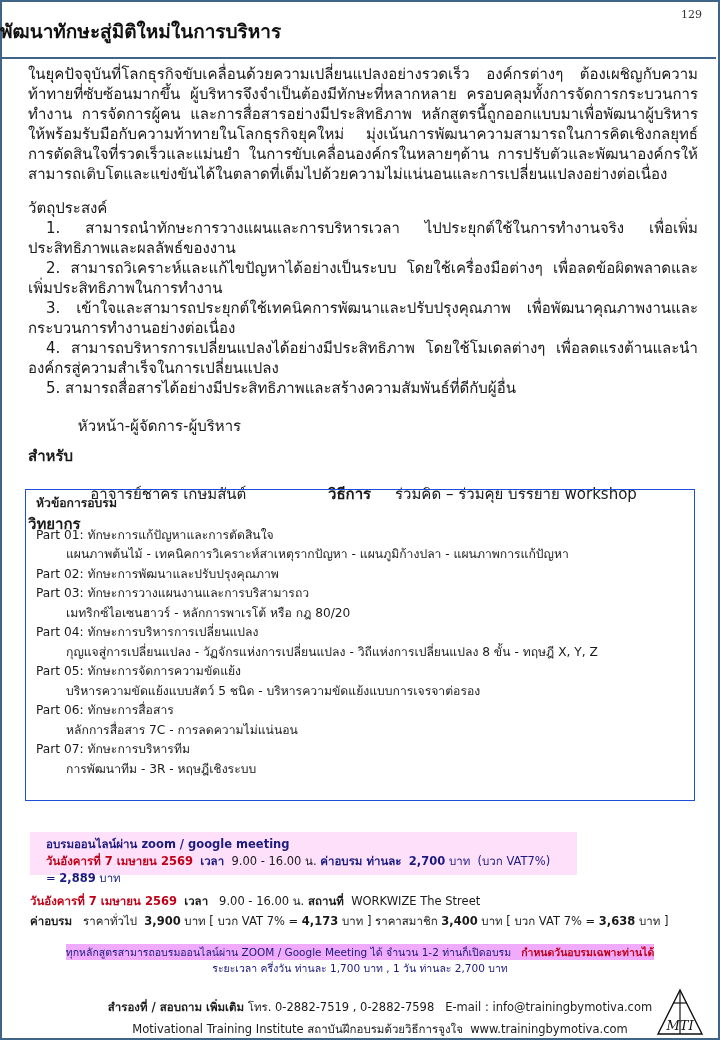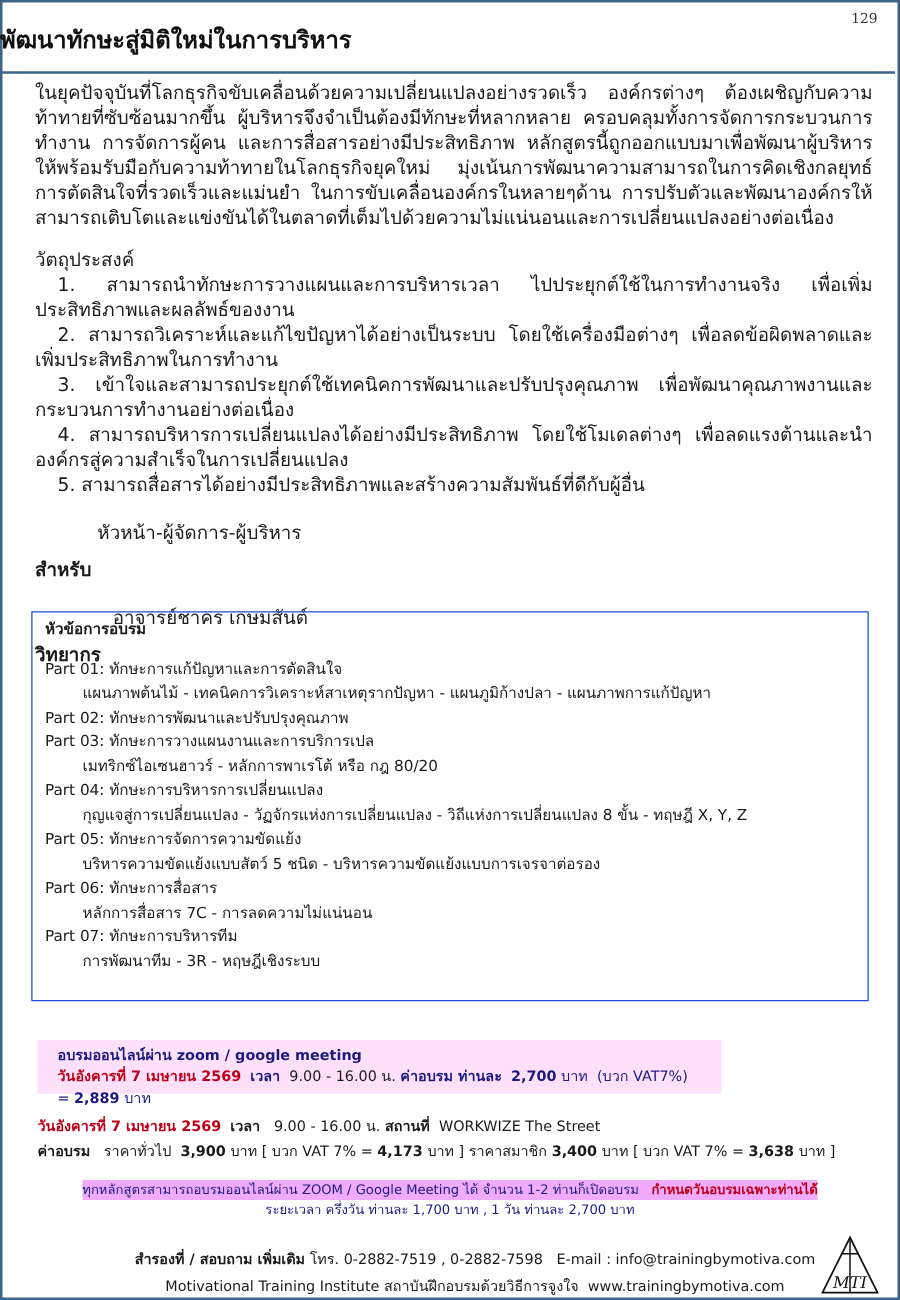--- a/index.html
+++ b/index.html
@@ -49,29 +49,33 @@
   <p class="obj">4. สามารถบริหารการเปลี่ยนแปลงได้อย่างมีประสิทธิภาพ โดยใช้โมเดลต่างๆ เพื่อลดแรงต้านและนำองค์กรสู่ความสำเร็จในการเปลี่ยนแปลง</p>
   <p class="obj">5. สามารถสื่อสารได้อย่างมีประสิทธิภาพและสร้างความสัมพันธ์ที่ดีกับผู้อื่น</p>
 
   <div class="meta-row" style="margin-top:18px">
     <b>สำหรับ</b>&nbsp;
     <span>หัวหน้า-ผู้จัดการ-ผู้บริหาร</span>
   </div>
   <div class="meta-row" style="position:relative; margin-top:18px">
     <b>วิทยากร</b>&nbsp;&nbsp;
     <span>อาจารย์ชาคร เกษมสันต์</span>
+    <span class="method">
+      <b>วิธีการ</b>&nbsp;&nbsp;&nbsp;&nbsp;
+      <span>ร่วมคิด – ร่วมคุย  บรรยาย  workshop</span>
+    </span>
   </div>
 </div>
 
 <div class="topics">
   <div class="topics-title">หัวข้อการอบรม</div>
   <div class="part-head">Part 01:   ทักษะการแก้ปัญหาและการตัดสินใจ</div>
   <div class="part-detail">แผนภาพต้นไม้  - เทคนิคการวิเคราะห์สาเหตุรากปัญหา  - แผนภูมิก้างปลา - แผนภาพการแก้ปัญหา</div>
   <div class="part-head">Part 02:   ทักษะการพัฒนาและปรับปรุงคุณภาพ</div>
-  <div class="part-head">Part 03:   ทักษะการวางแผนงานและการบริการเปล</div>
+  <div class="part-head">Part 03:   ทักษะการวางแผนงานและการบริสามารถว</div>
   <div class="part-detail">เมทริกซ์ไอเซนฮาวร์  - หลักการพาเรโต้ หรือ กฎ 80/20</div>
   <div class="part-head">Part 04:   ทักษะการบริหารการเปลี่ยนแปลง</div>
   <div class="part-detail">กุญแจสู่การเปลี่ยนแปลง  -   วัฏจักรแห่งการเปลี่ยนแปลง  - วิถีแห่งการเปลี่ยนแปลง 8 ขั้น - ทฤษฎี X, Y, Z</div>
   <div class="part-head">Part 05:   ทักษะการจัดการความขัดแย้ง</div>
   <div class="part-detail">บริหารความขัดแย้งแบบสัตว์ 5 ชนิด - บริหารความขัดแย้งแบบการเจรจาต่อรอง</div>
   <div class="part-head">Part 06:   ทักษะการสื่อสาร</div>
   <div class="part-detail">หลักการสื่อสาร 7C -   การลดความไม่แน่นอน</div>
   <div class="part-head">Part 07:   ทักษะการบริหารทีม</div>
   <div class="part-detail">การพัฒนาทีม  - 3R  - หฤษฎีเชิงระบบ</div>
 </div>

